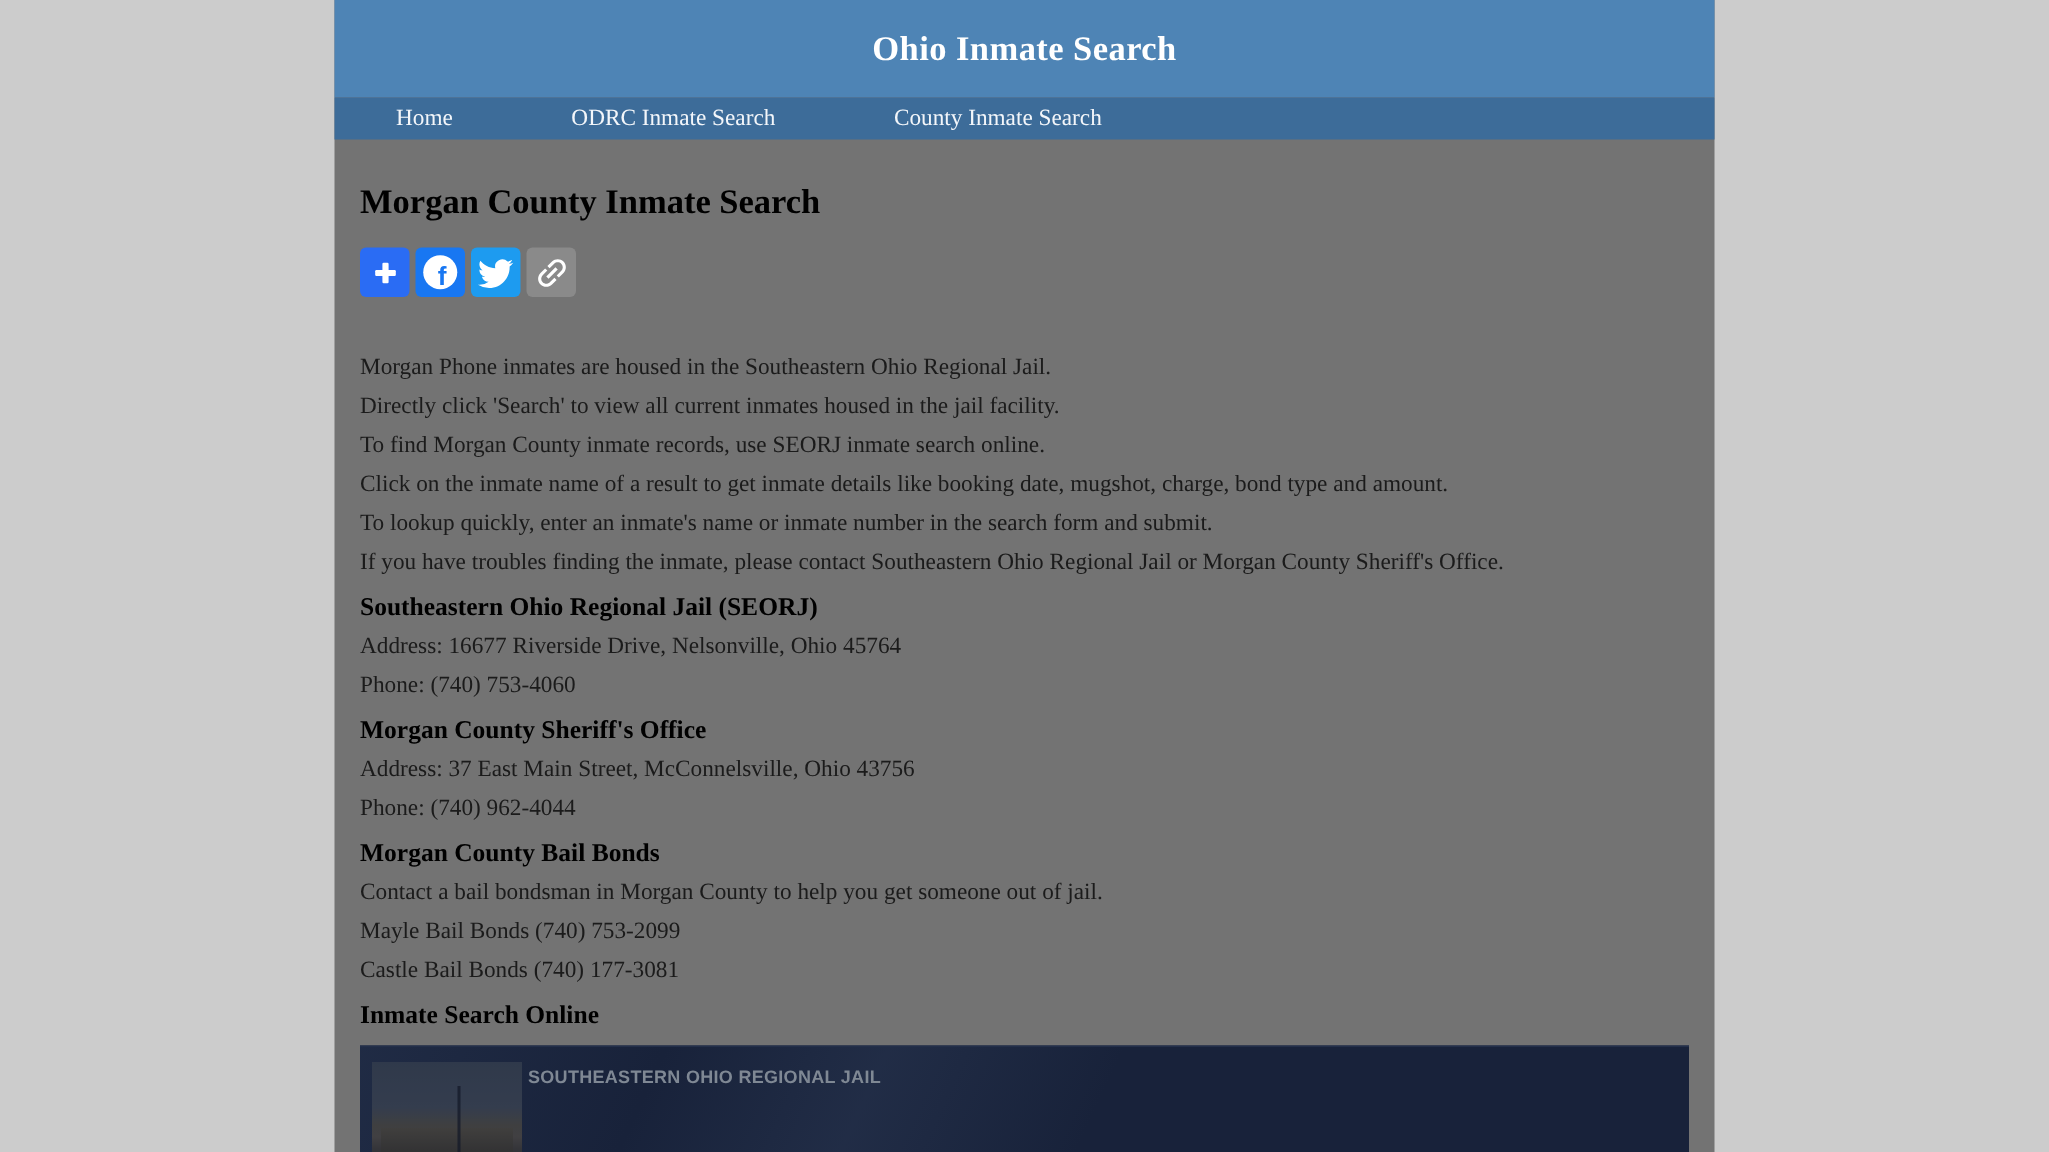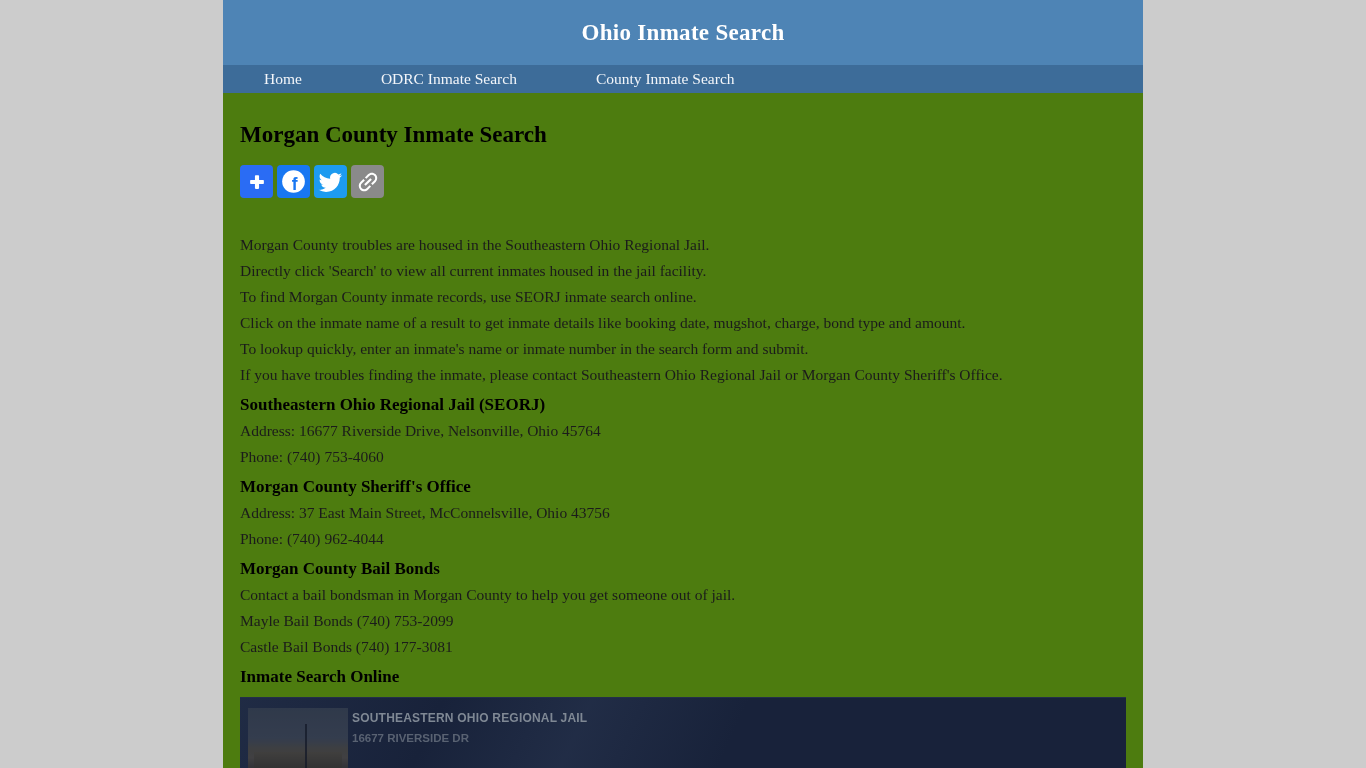--- a/index.html
+++ b/index.html
@@ -7,21 +7,21 @@
     margin: 0; padding: 0;
     width: 1366px; height: 768px;
     overflow: hidden;
     background: #cccccc;
     font-family: "Liberation Serif", "DejaVu Serif", serif;
   }
   .site-column {
     width: 920px;
     height: 768px;
     margin: 0 auto;
-    background: #4d7c0f;
+    background: #737373;
   }
   
   .site-header {
     height: 65px;
     background: #4e84b5;
     display: flex;
     align-items: center;
     justify-content: center;
   }
   .site-title {
@@ -192,21 +192,21 @@
           <svg width="26" height="26" viewBox="0 0 24 24">
             <g transform="rotate(-45 12 12)">
               <path fill="#ffffff" d="M3.9 12c0-1.71 1.39-3.1 3.1-3.1h4V7H7c-2.76 0-5 2.24-5 5s2.24 5 5 5h4v-1.9H7c-1.71 0-3.1-1.39-3.1-3.1zM8 13h8v-2H8v2zm9-6h-4v1.9h4c1.71 0 3.1 1.39 3.1 3.1s-1.39 3.1-3.1 3.1h-4V17h4c2.76 0 5-2.24 5-5s-2.24-5-5-5z"></path>
             </g>
           </svg>
         </span>
       </button>
     </div>
 
     <div class="intro-block">
-      <p class="body-line">Morgan County troubles are housed in the Southeastern Ohio Regional Jail.</p>
+      <p class="body-line">Morgan Phone inmates are housed in the Southeastern Ohio Regional Jail.</p>
       <p class="body-line">Directly click 'Search' to view all current inmates housed in the jail facility.</p>
       <p class="body-line">To find Morgan County inmate records, use SEORJ inmate search online.</p>
       <p class="body-line">Click on the inmate name of a result to get inmate details like booking date, mugshot, charge, bond type and amount.</p>
       <p class="body-line">To lookup quickly, enter an inmate's name or inmate number in the search form and submit.</p>
       <p class="body-line">If you have troubles finding the inmate, please contact Southeastern Ohio Regional Jail or Morgan County Sheriff's Office.</p>
     </div>
 
     <h2 class="section-heading">Southeastern Ohio Regional Jail (SEORJ)</h2>
     <p class="body-line">Address: 16677 Riverside Drive, Nelsonville, Ohio 45764</p>
     <p class="body-line">Phone: (740) 753-4060</p>
@@ -219,18 +219,17 @@
     <p class="body-line">Contact a bail bondsman in Morgan County to help you get someone out of jail.</p>
     <p class="body-line">Mayle Bail Bonds (740) 753-2099</p>
     <p class="body-line">Castle Bail Bonds (740) 177-3081</p>
 
     <h2 class="section-heading">Inmate Search Online</h2>
 
     <div class="jail-widget">
       <div class="jail-photo"></div>
       <div class="jail-widget-text">
         <div class="jail-widget-name">SOUTHEASTERN OHIO REGIONAL JAIL</div>
-        <div class="jail-widget-addr">16677 RIVERSIDE DR</div>
       </div>
     </div>
 
   </main>
 </div>
 
 </body></html>

